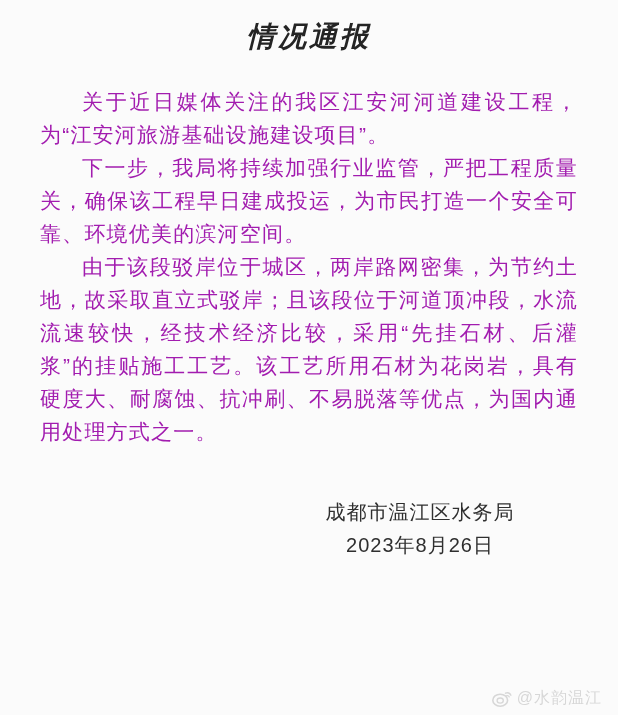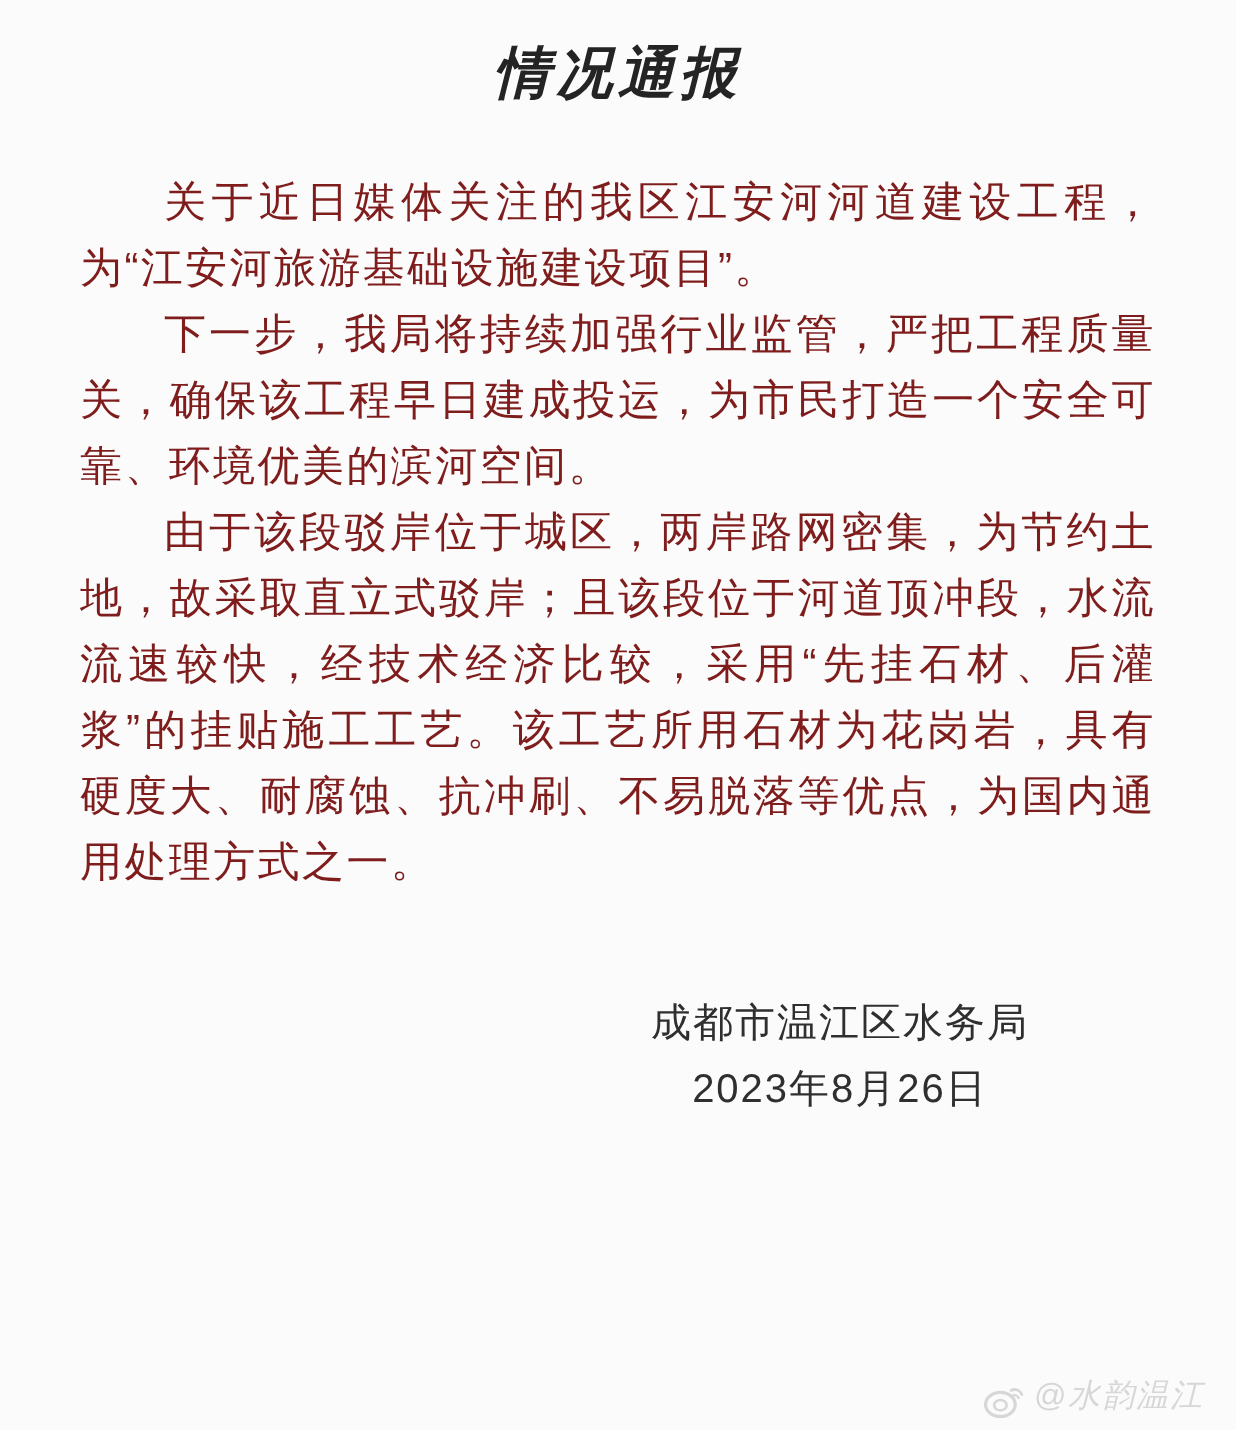--- a/index.html
+++ b/index.html
@@ -32,44 +32,43 @@
   .body {
     margin: 31px 40px 0 40px;
   }
   .para {
     margin: 0;
     font-size: 21px;
     line-height: 33px;
     letter-spacing: 1.2px;
     text-align: justify;
     text-indent: 2em;
-    color: #7f1d1d;
+    color: #a21caf;
   }
   .signature {
     margin-top: 48px;
     margin-left: 315px;
     width: 210px;
     text-align: center;
     font-size: 20px;
     line-height: 33px;
     letter-spacing: 1px;
     color: #2f2f2f;
   }
   .watermark {
     position: absolute;
     right: 16px;
     bottom: 6px;
     display: flex;
-    align-items: flex-end;
+    align-items: center;
     gap: 5px;
     color: #d7d7d7;
     font-size: 16px;
     letter-spacing: 1px;
     user-select: none;
-    font-style: italic;
   }
   .watermark svg {
     display: block;
   }
 </style>
 </head>
 <body>
 
 <div class="page">
 

